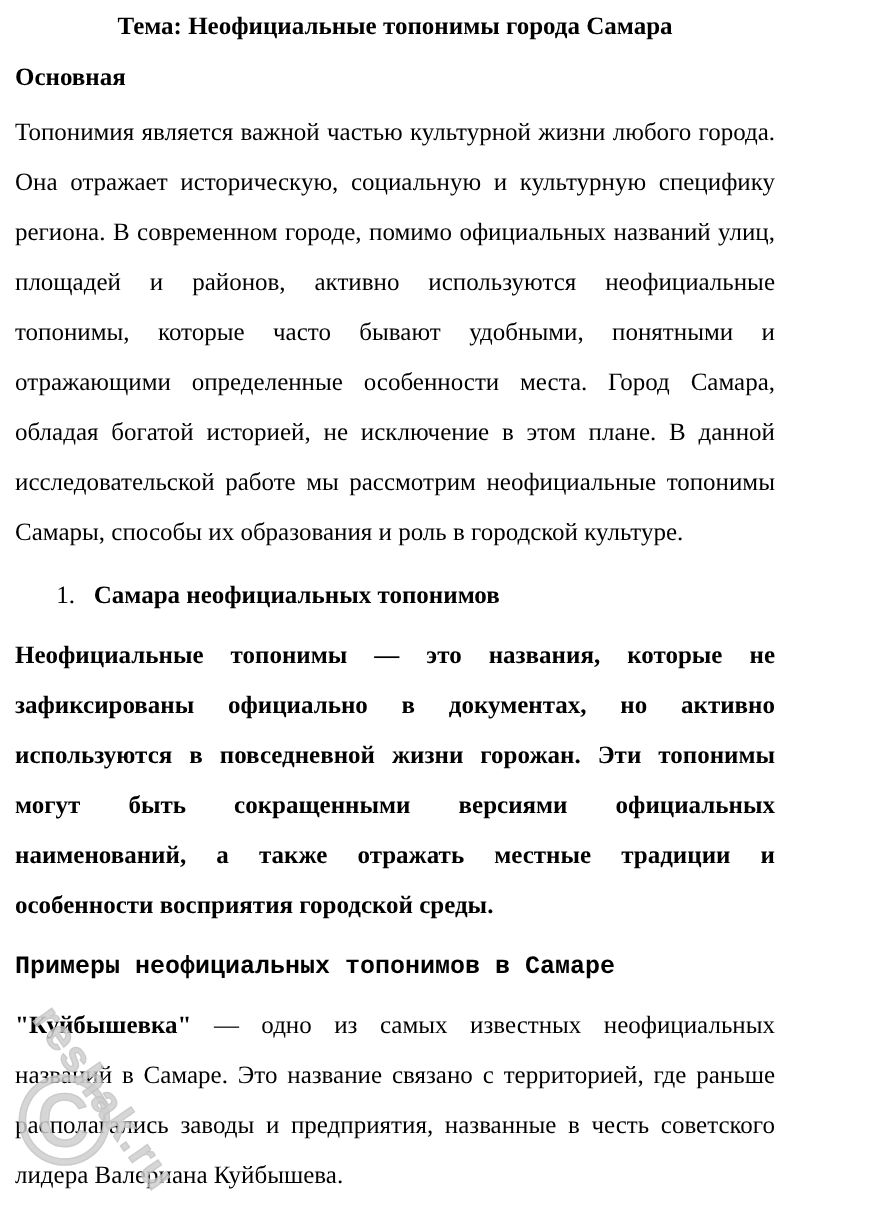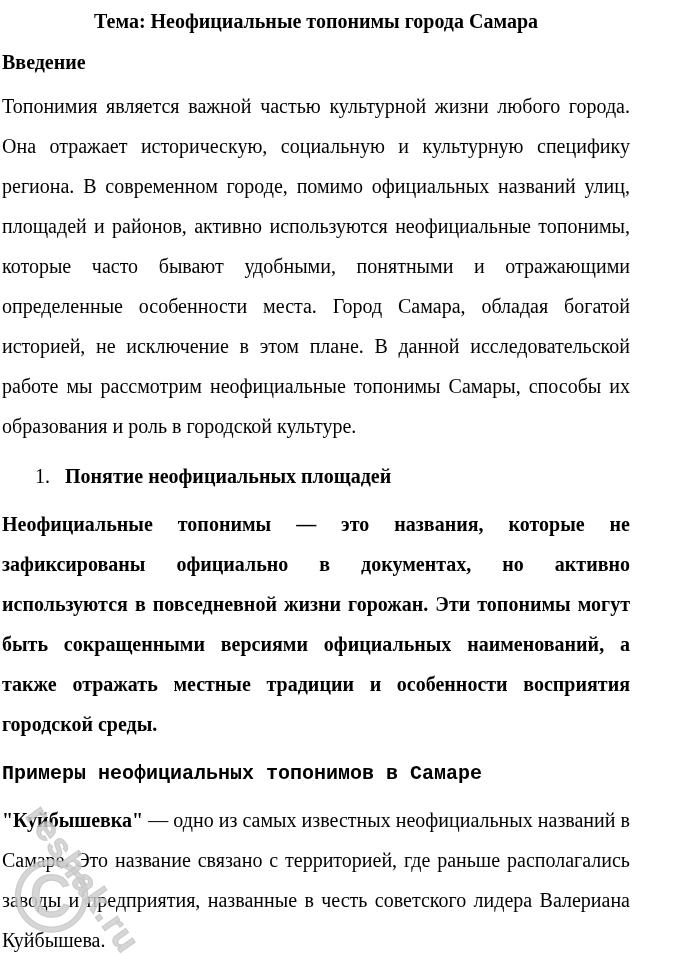--- a/index.html
+++ b/index.html
@@ -8,21 +8,21 @@
     width: 700px;
     height: 964px;
     overflow: hidden;
     position: relative;
     color: #000000;
     font-family: "Liberation Serif", "DejaVu Serif", serif;
     font-size: 20px;
   }
   .doc {
     width: 632px;
-    padding: 0 2px;
+    padding: 0 12px;
     position: relative;
     z-index: 1;
   }
   .title {
     padding-top: 6px;
     font-size: 20px;
     line-height: 30px;
     font-weight: 700;
     text-align: center;
   }
@@ -83,27 +83,27 @@
     line-height: 102px;
   }
 </style>
 </head>
 <body>
 
 <div class="doc">
 
   <div class="title">Тема: Неофициальные топонимы города Самара</div>
 
-  <div class="heading h-intro">Введение</div>
+  <div class="heading h-intro">Основная</div>
 
   <div class="para p-intro">Топонимия является важной частью культурной жизни любого города. Она отражает историческую, социальную и культурную специфику региона. В современном городе, помимо официальных названий улиц, площадей и районов, активно используются неофициальные топонимы, которые часто бывают удобными, понятными и отражающими определенные особенности места. Город Самара, обладая богатой историей, не исключение в этом плане. В данной исследовательской работе мы рассмотрим неофициальные топонимы Самары, способы их образования и роль в городской культуре.</div>
 
 
   <div class="list-item">
-    <span class="list-num">1.</span><span class="list-title">Понятие неофициальных площадей</span>
+    <span class="list-num">1.</span><span class="list-title">Самара неофициальных топонимов</span>
   </div>
 
   <div class="para p-concept">Неофициальные топонимы — это названия, которые не зафиксированы официально в документах, но активно используются в повседневной жизни горожан. Эти топонимы могут быть сокращенными версиями официальных наименований, а также отражать местные традиции и особенности восприятия городской среды.</div>
 
   <div class="heading h-examples">Примеры неофициальных топонимов в Самаре</div>
 
   <div class="para p-example">
     <span class="bold-lead">"Куйбышевка"</span><span> — одно из самых известных неофициальных названий в Самаре. Это название связано с территорией, где раньше располагались заводы и предприятия, названные в честь советского лидера Валериана Куйбышева.</span>
   </div>
 

